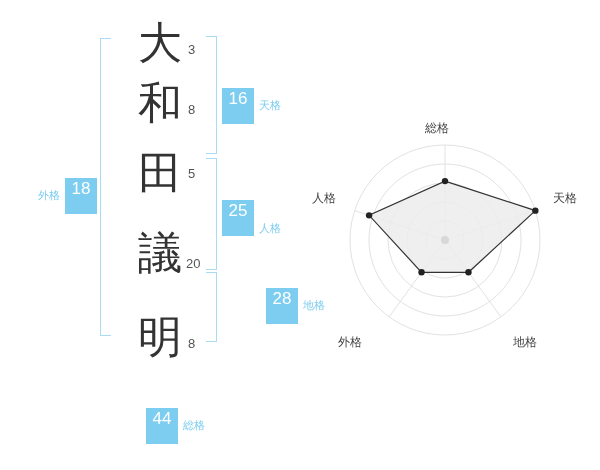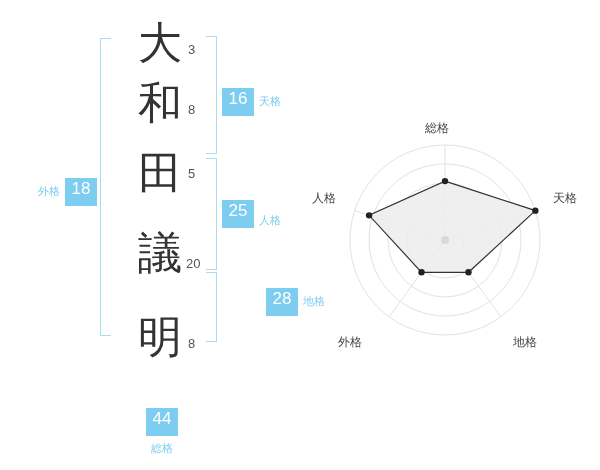--- a/index.html
+++ b/index.html
@@ -46,21 +46,21 @@
   .score-box {
     position: absolute;
     display: flex;
     align-items: center;
     gap: 5px;
   }
   .score-val {
     background: #7ccdf0;
     color: #ffffff;
     font-size: 17px;
-    padding: 2px 6px 7px 6px;
+    padding: 2px 6px 15px 6px;
     min-width: 20px;
     text-align: center;
     line-height: 1.1;
   }
   .score-label {
     color: #7ccdf0;
     font-size: 11px;
     white-space: nowrap;
   }
   .bracket {
@@ -129,21 +129,21 @@
     <div class="score-box" style="left:222px; top:200px;align-items:flex-end;">
       <span class="score-val">25</span>
       <span class="score-label">人格</span>
     </div>
 
     <div class="score-box" style="left:222px; top:288px;margin-left:44px;">
       <span class="score-val">28</span>
       <span class="score-label">地格</span>
     </div>
 
-    <div class="score-box" style="left:146px; top:408px;flex-direction:column;">
+    <div class="score-box" style="left:146px; top:408px;">
       <span class="score-val">44</span>
       <span class="score-label">総格</span>
     </div>
   </div>
 
   <div class="radar-panel">
     <svg id="radar-svg" width="300" height="470" viewBox="0 0 300 470">
         <circle cx="145" cy="240" r="95" fill="none" stroke="#e2e2e2" stroke-width="1"></circle>
         <circle cx="145" cy="240" r="76" fill="none" stroke="#e2e2e2" stroke-width="1"></circle>
         <circle cx="145" cy="240" r="57" fill="none" stroke="#e2e2e2" stroke-width="1"></circle>

